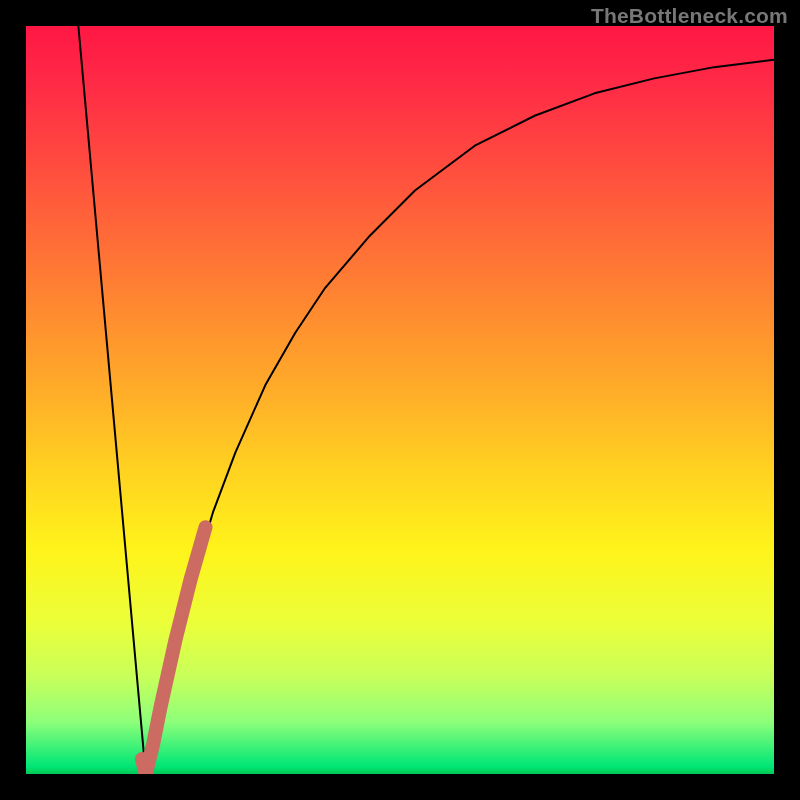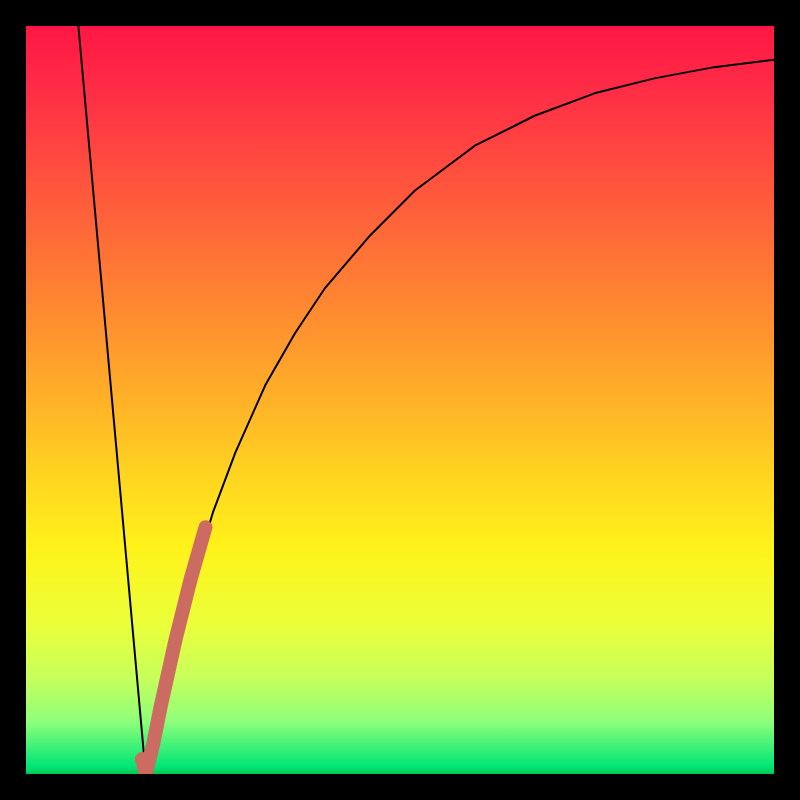--- a/index.html
+++ b/index.html
@@ -59,20 +59,21 @@
     font-size: 21px;
     font-weight: 600;
     letter-spacing: 0.2px;
     user-select: none;
   }
 </style>
 </head>
 <body>
 
 <div class="stage">
+  <div class="watermark">TheBottleneck.com</div>
   <div class="plot-area">
     <div class="gradient"></div>
     <svg class="curves" viewBox="0 0 748 748" preserveAspectRatio="none">
         <path d="M52.36 0.00 L119.68 748.00" fill="none" stroke="#000000" stroke-width="2" stroke-linecap="round" stroke-linejoin="round"></path>
         <path d="M119.68 748.00 L134.64 688.16 L149.60 620.84 L164.56 561.00 L187.00 486.20 L209.44 426.36 L239.36 359.04 L269.28 306.68 L299.20 261.80 L344.08 209.44 L388.96 164.56 L448.80 119.68 L508.64 89.76 L568.48 67.32 L628.32 52.36 L688.16 41.14 L748.00 33.66" fill="none" stroke="#000000" stroke-width="2" stroke-linecap="round" stroke-linejoin="round"></path>
         <path d="M115.94 733.04 L119.68 748.00 L127.16 718.08 L134.64 680.68 L149.60 613.36 L164.56 553.52 L179.52 501.16" fill="none" stroke="#cc6b62" stroke-width="14" stroke-linecap="round" stroke-linejoin="round"></path>
       </svg>
   </div>
 </div>
 

